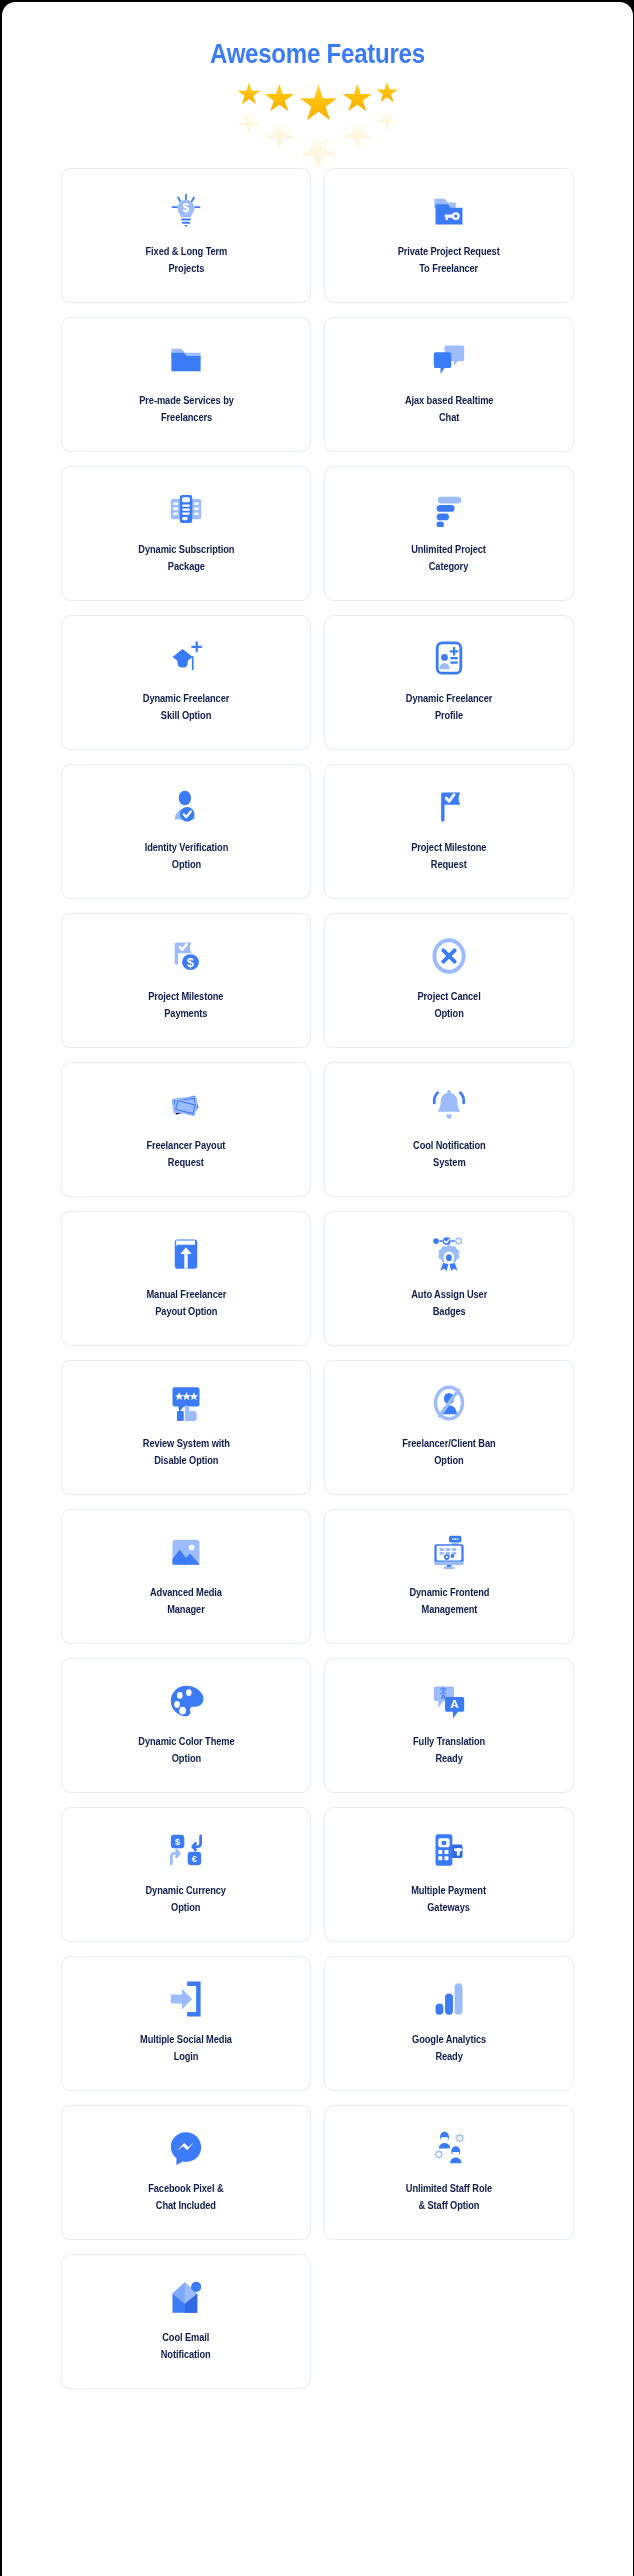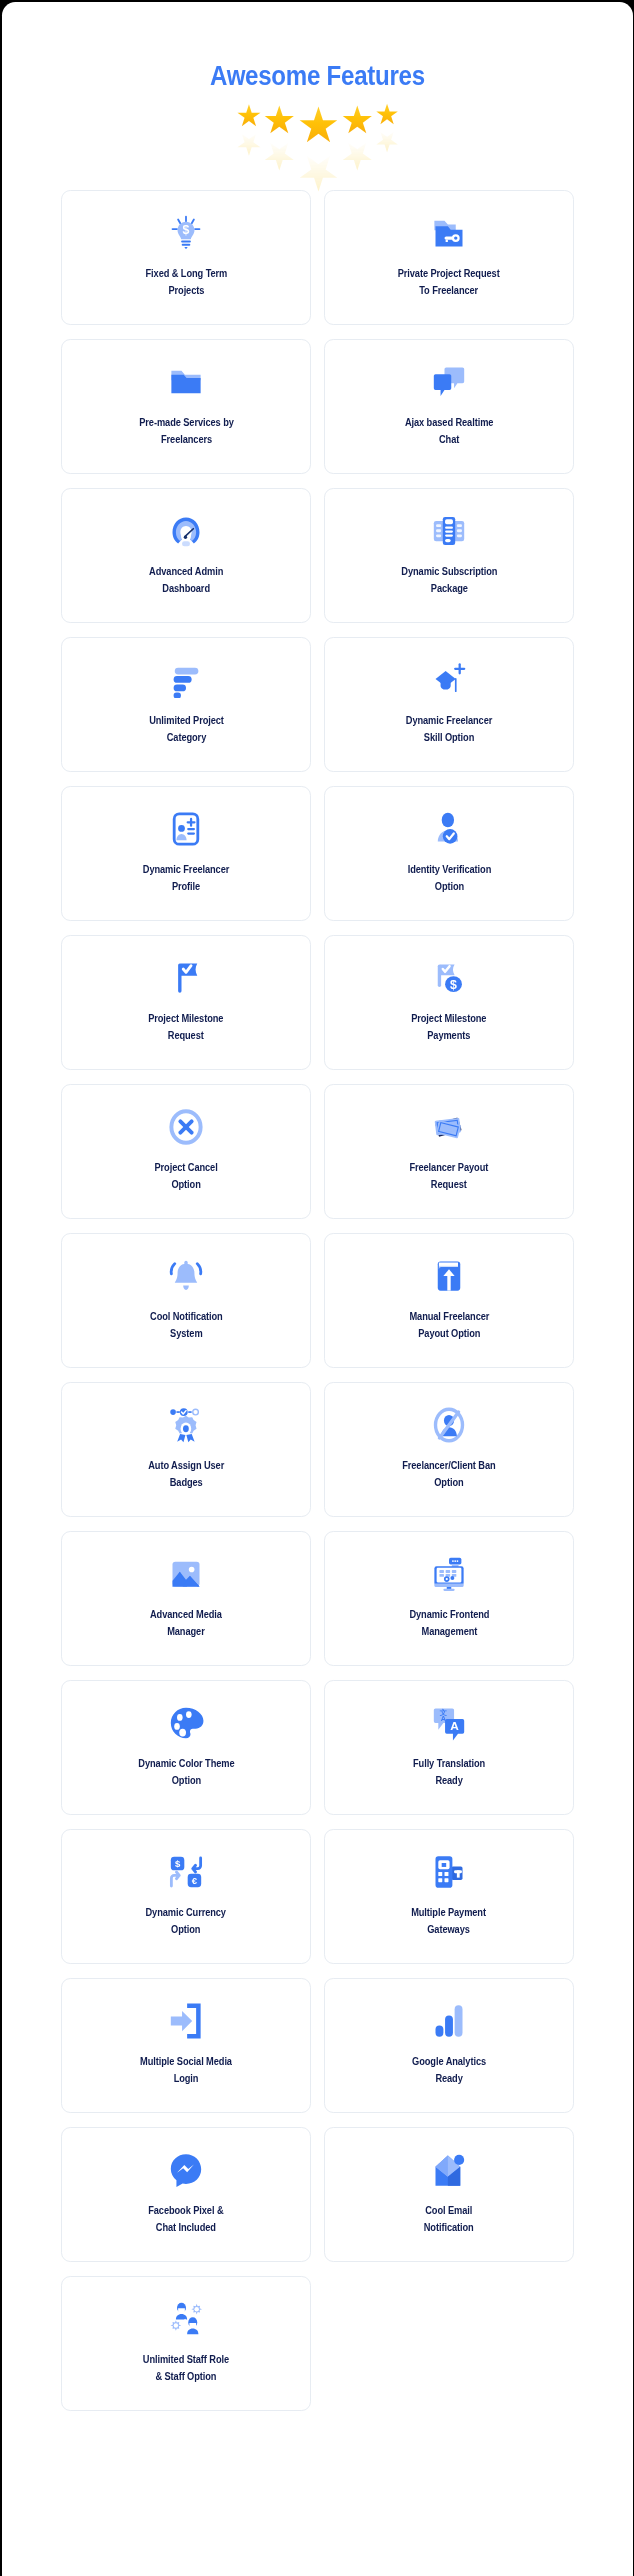--- a/index.html
+++ b/index.html
@@ -21,21 +21,21 @@
     width: 631px;
     margin: 2.1px 2.1px 14.4px 2.1px;
     background: #ffffff;
     border-radius: 13.4px;
     padding: 0 0 36px 0;
     overflow: hidden;
   }
 
   
   .features-header {
-    padding-top: 58px;
+    padding-top: 36px;
     text-align: center;
   }
   .features-title {
     font-size: 28px;
     font-weight: 700;
     letter-spacing: -0.3px;
     color: #3b7bf5;
     font-family: "Liberation Sans", sans-serif;
     transform: scaleX(0.86);
     transform-origin: center;
@@ -191,33 +191,20 @@
             <svg viewBox="0 0 64 64">
               <path d="M27 6h29a3 3 0 013 3v22a3 3 0 01-3 3H47l-6 9v-9h-14a3 3 0 01-3-3V9a3 3 0 013-3z" fill="#9cbcfc"></path>
               <path d="M8 18h25a3 3 0 013 3v22a3 3 0 01-3 3h-9l-7 11v-11H8a3 3 0 01-3-3V21a3 3 0 013-3z" fill="#3b7bf5"></path>
             </svg>
           </div>
           <div class="card-label">Ajax based Realtime<br>Chat</div>
         </div>
         <div class="feature-card">
           <div class="card-icon">
             <svg viewBox="0 0 64 64">
-              <path d="M32 8C18 8 8 20 8 34c0 9 4 16 10 20l7-8c-4-3-6-7-6-12 0-8 6-14 13-14s13 6 13 14c0 5-2 9-6 12l7 8c6-4 10-11 10-20C56 20 46 8 32 8z" fill="#3b7bf5"></path>
-              <path d="M32 14c-10 0-18 9-18 20 0 7 3 12 8 16l5-6c-3-2-5-6-5-10 0-6 4-11 10-11s10 5 10 11c0 4-2 8-5 10l5 6c5-4 8-9 8-16 0-11-8-20-18-20z" fill="#9cbcfc"></path>
-              <ellipse cx="32" cy="40" rx="9" ry="12" fill="#ffffff"></ellipse>
-              <path d="M30 42L45 28" stroke="#16306b" stroke-width="3" stroke-linecap="round" fill="none"></path>
-              <circle cx="31" cy="43" r="3" fill="#16306b"></circle>
-              <rect x="25" y="50" width="14" height="9" rx="4" fill="#cbdcfe"></rect>
-            </svg>
-          </div>
-          <div class="card-label">Advanced Admin<br>Dashboard</div>
-        </div>
-        <div class="feature-card">
-          <div class="card-icon">
-            <svg viewBox="0 0 64 64">
               <rect x="5" y="14" width="54" height="36" rx="4" fill="#9cbcfc"></rect>
               <rect x="21" y="7" width="22" height="50" rx="4" fill="#3b7bf5"></rect>
               <rect x="25" y="11" width="14" height="9" rx="3" fill="#ffffff"></rect>
               <rect x="25" y="24" width="14" height="4" rx="2" fill="#ffffff"></rect>
               <rect x="25" y="31" width="14" height="4" rx="2" fill="#ffffff"></rect>
               <rect x="25" y="38" width="14" height="4" rx="2" fill="#ffffff"></rect>
               <rect x="25" y="46" width="10" height="6" rx="3" fill="#ffffff"></rect>
               <rect x="9" y="20" width="9" height="5" rx="2" fill="#ffffff" opacity="0.85"></rect>
               <rect x="46" y="20" width="9" height="5" rx="2" fill="#ffffff" opacity="0.85"></rect>
               <rect x="9" y="29" width="9" height="5" rx="2" fill="#ffffff" opacity="0.85"></rect>
@@ -376,20 +363,36 @@
                 <path d="M20 42l-6 16 8-5 5 6 4-15z" fill="#3b7bf5"></path>
                 <path d="M44 42l6 16-8-5-5 6-4-15z" fill="#3b7bf5"></path>
               </g>
             </svg>
           </div>
           <div class="card-label">Auto Assign User<br>Badges</div>
         </div>
         <div class="feature-card">
           <div class="card-icon">
             <svg viewBox="0 0 64 64">
+              <rect x="8" y="4" width="48" height="34" rx="4" fill="#3b7bf5"></rect>
+              <path d="M18 36l2 12 10-12z" fill="#3b7bf5"></path>
+              <g fill="#ffffff">
+                <path d="M20 13l2.4 5h5l-4 3.6 1.6 5.4-5-3.4-5 3.4 1.6-5.4-4-3.6h5z"></path>
+                <path d="M33 13l2.4 5h5l-4 3.6 1.6 5.4-5-3.4-5 3.4 1.6-5.4-4-3.6h5z"></path>
+                <path d="M46 13l2.4 5h5l-4 3.6 1.6 5.4-5-3.4-5 3.4 1.6-5.4-4-3.6h5z"></path>
+              </g>
+              <path d="M32 36c3 0 6 3 6 6v4h8a5 5 0 015 5v8a5 5 0 01-5 5H30V44c0-4 1-8 2-8z" fill="#9cbcfc"></path>
+              <rect x="16" y="46" width="12" height="18" rx="2" fill="#3b7bf5"></rect>
+            </svg>
+          </div>
+          <div class="card-label">Review System with<br>Disable Option</div>
+        </div>
+        <div class="feature-card">
+          <div class="card-icon">
+            <svg viewBox="0 0 64 64">
               <ellipse cx="32" cy="32" rx="24" ry="28" fill="none" stroke="#9cbcfc" stroke-width="6"></ellipse>
               <ellipse cx="32" cy="24" rx="9" ry="10" fill="#3b7bf5"></ellipse>
               <path d="M18 52c0-9 6-16 14-16s14 7 14 16z" fill="#3b7bf5"></path>
               <line x1="15" y1="55" x2="49" y2="9" stroke="#9cbcfc" stroke-width="6" stroke-linecap="round"></line>
             </svg>
           </div>
           <div class="card-label">Freelancer/Client Ban<br>Option</div>
         </div>
         <div class="feature-card">
           <div class="card-icon">
@@ -517,47 +520,47 @@
             <svg viewBox="0 0 64 64">
               <path d="M32 4C17 4 5 15 5 30c0 8 4 15 10 20v12l11-6c2 .5 4 .8 6 .8 15 0 27-11 27-26S47 4 32 4z" fill="#3b7bf5"></path>
               <path d="M16 37l13-14 7 7 10-8-12 14-7-7z" fill="#ffffff"></path>
             </svg>
           </div>
           <div class="card-label">Facebook Pixel &amp;<br>Chat Included</div>
         </div>
         <div class="feature-card">
           <div class="card-icon">
             <svg viewBox="0 0 64 64">
-              <path d="M30 6L52 26v34H8V26z" fill="#3b7bf5"></path>
-              <path d="M30 6L52 26 30 44 8 26z" fill="#9cbcfc"></path>
-              <path d="M30 6v38L8 26z" fill="#80a9fb"></path>
-              <path d="M52 26v34H30V44z" fill="#2f6ae0"></path>
-              <circle cx="50" cy="14" r="9" fill="#3b7bf5"></circle>
-            </svg>
-          </div>
-          <div class="card-label">Cool Email<br>Notification</div>
-        </div>
-        <div class="feature-card">
-          <div class="card-icon">
-            <svg viewBox="0 0 64 64">
               <path d="M51 5l1.6 4.3 4.4-.8-.8 4.4 4.3 1.6-4.3 1.6.8 4.4-4.4-.8L51 24l-1.6-4.3-4.4.8.8-4.4-4.3-1.6 4.3-1.6-.8-4.4 4.4.8z" fill="#9cbcfc"></path>
               <circle cx="51" cy="14.5" r="4" fill="#ffffff"></circle>
               <path d="M14 34l1.6 4.3 4.4-.8-.8 4.4 4.3 1.6-4.3 1.6.8 4.4-4.4-.8L14 53l-1.6-4.3-4.4.8.8-4.4L4.5 43.5l4.3-1.6-.8-4.4 4.4.8z" fill="#9cbcfc"></path>
               <circle cx="14" cy="43.5" r="4" fill="#ffffff"></circle>
               <ellipse cx="24" cy="12" rx="8" ry="9" fill="#3b7bf5"></ellipse>
               <path d="M18 13h12v6a6 6 0 01-12 0z" fill="#ffffff"></path>
               <path d="M14 33c0-6 4-10 10-10s10 4 10 10z" fill="#3b7bf5"></path>
               <ellipse cx="44" cy="38" rx="8" ry="9" fill="#3b7bf5"></ellipse>
               <path d="M38 39h12v6a6 6 0 01-12 0z" fill="#ffffff"></path>
               <path d="M34 59c0-6 4-10 10-10s10 4 10 10z" fill="#3b7bf5"></path>
               <path d="M30 32c2 8 6 13 10 16" stroke="#ffffff" stroke-width="2" fill="none"></path>
             </svg>
           </div>
           <div class="card-label">Unlimited Staff Role<br>&amp; Staff Option</div>
         </div>
+        <div class="feature-card">
+          <div class="card-icon">
+            <svg viewBox="0 0 64 64">
+              <path d="M30 6L52 26v34H8V26z" fill="#3b7bf5"></path>
+              <path d="M30 6L52 26 30 44 8 26z" fill="#9cbcfc"></path>
+              <path d="M30 6v38L8 26z" fill="#80a9fb"></path>
+              <path d="M52 26v34H30V44z" fill="#2f6ae0"></path>
+              <circle cx="50" cy="14" r="9" fill="#3b7bf5"></circle>
+            </svg>
+          </div>
+          <div class="card-label">Cool Email<br>Notification</div>
+        </div>
       </div>
 
     <div class="more-options-wrap">
       
     </div>
 
   </div>
 </div>
 
 

